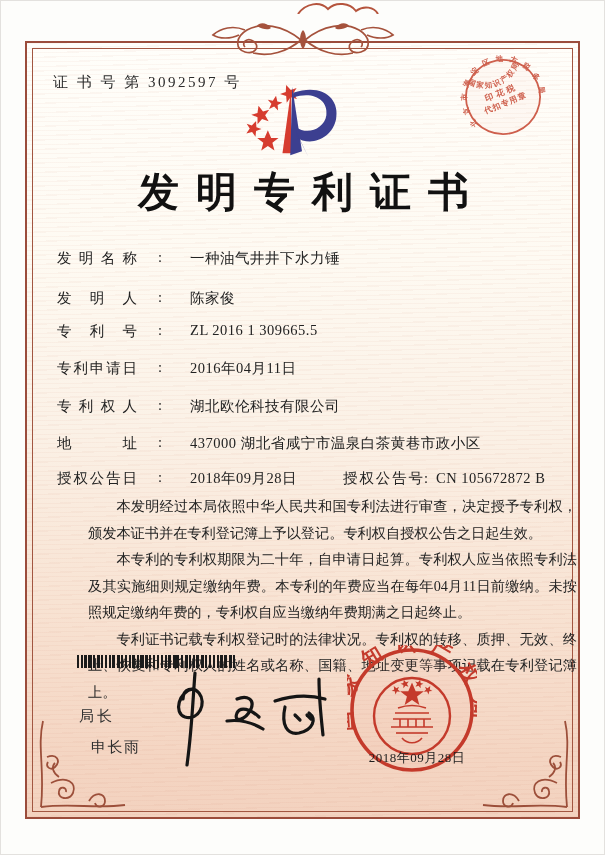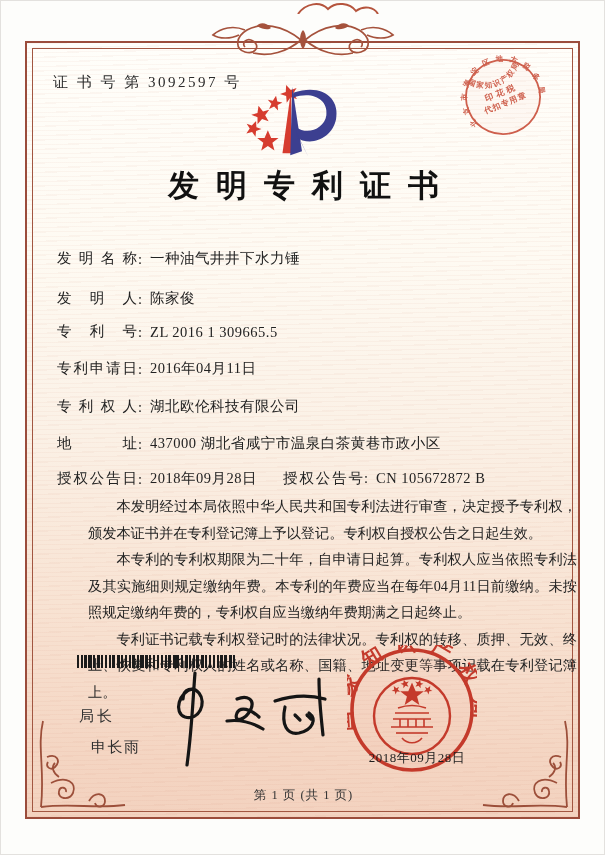--- a/index.html
+++ b/index.html
@@ -21,23 +21,23 @@
   .frame-inner{
     position:absolute; left:31px; top:47px; width:541px; height:764px;
     border:1px solid #a25641; box-sizing:border-box; pointer-events:none;
   }
   .cert-no{
     position:absolute; left:52px; top:72px; font-size:15px; letter-spacing:2.5px; color:#2b2b2b;text-align:right;
   }
   .logo{ position:absolute; left:240px; top:82px; }
   .title{
     position:absolute; left:24px; top:164px; width:557px; text-align:center;
-    font-size:31px; font-weight:700; letter-spacing:17px; text-indent:17px; color:#111;
-  }
-  .frow{ position:absolute; left:56px; display:flex; align-items:flex-end; font-size:14.5px; white-space:nowrap; }
+    font-size:41px; font-weight:700; letter-spacing:17px; text-indent:17px; color:#111;
+  }
+  .frow{ position:absolute; left:56px; display:flex; align-items:flex-start; font-size:14.5px; white-space:nowrap;gap:20px; }
   .flabel{ display:inline-block; width:80px; text-align:justify; text-align-last:justify; }
   .fcolon{ margin:0 8px 0 1px; }
   .fvalue{ letter-spacing:0.5px; }
   .grant2{ margin-left:26px; display:flex; align-items:baseline; }
   .bodytext{
     position:absolute; left:58px; top:492px; width:489px;
     font-size:14.2px; line-height:26.5px; text-align:justify; color:#232323;margin-left:29px;
   }
   .bodytext p{ margin:0; text-indent:2em; }
   .barcode{
@@ -238,15 +238,14 @@
         <path d="M-19,3 L19,3"></path>
         <path d="M-21,11 L21,11"></path>
         <path d="M-12,3 L-12,11 M-4,3 L-4,11 M4,3 L4,11 M12,3 L12,11"></path>
         <path d="M-16,17 L16,17"></path>
         <path d="M-10,22 A13,13 0 0 0 10,22"></path>
       </g>
     </g>
   </svg>
   <div class="seal-date">2018年09月28日</div>
 
-  <div class="page-footer">第 1 页 (共 1 页)</div>
 
 </div>
 
 </body></html>

